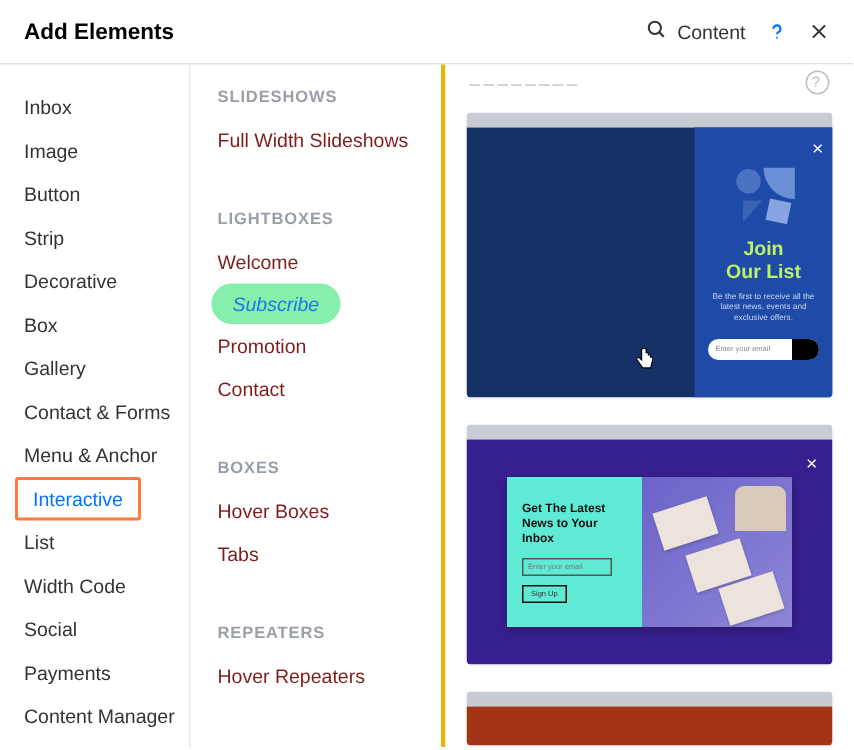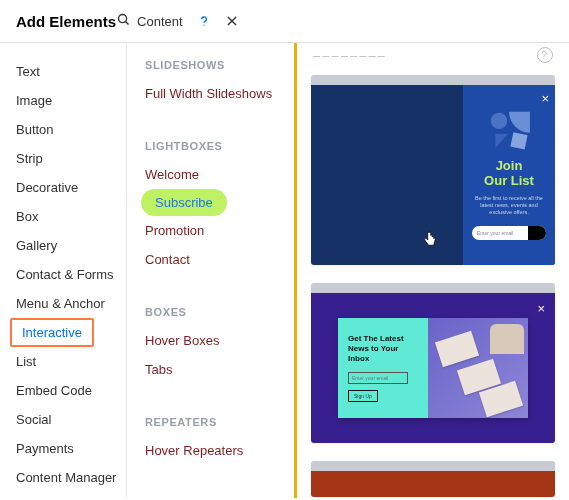--- a/index.html
+++ b/index.html
@@ -2,21 +2,21 @@
 <html><head>
 <meta charset="utf-8">
 <style>
 * { margin: 0; padding: 0; box-sizing: border-box; }
 body {
   width: 569px; height: 500px;
   font-family: -apple-system, HelveticaNeue, Arial, sans-serif;
   font-size: 13px; color: #333; overflow: hidden; background: #fff;
 }
 .header {
-  display: flex; align-items: center; justify-content: flex-start;
+  display: flex; align-items: center; justify-content: space-between;
   padding: 12px 16px; border-bottom: 1px solid #e0e0e0;
 }
 .header-title { font-weight: 700; font-size: 15px; color: #000; }
 .header-right { display: flex; align-items: center; gap: 14px; color: #333; }
 .search-group { display: flex; align-items: center; gap: 6px; cursor: pointer; }
 .icon-btn { cursor: pointer; display: flex; align-items: center; }
 .panel-body { display: flex; height: calc(100% - 45px); }
 .col1 {
   width: 127px; border-right: 1px solid #e8e8e8;
   padding: 14px 0 14px 16px; overflow: hidden;
@@ -35,22 +35,22 @@
 }
 .group-label {
   font-size: 11px; letter-spacing: 0.6px; color: #9a9ea8;
   font-weight: 600; margin: 10px 0 8px 4px;
 }
 .group-label:first-child { margin-top: 0; }
 .col2-item {
   padding: 7px 4px; color: #7f1d1d; cursor: pointer; font-size: 13px;
 }
 .col2-item.selected {
-  background: #bef264; color: #1f76e8; border-radius: 14px;
-  width: fit-content; padding: 6px 14px;
+  background: #86efac; color: #1f76e8; border-radius: 14px;
+  width: fit-content; padding: 6px 14px; font-style: italic;
 }
 .spacer { height: 22px; }
 .col3 {
   flex: 1; background: #fff; padding: 0 14px 10px; overflow: hidden;
 }
 .trunc { color: #bcbec4; font-size: 13px; letter-spacing: 2px; padding: 4px 2px 12px; display:flex; justify-content:space-between; align-items:center;}
 .info-circ{width:16px;height:16px;border:1px solid #bcbec4;border-radius:50%;display:flex;align-items:center;justify-content:center;font-size:10px;color:#bcbec4;}
 .preview {
   width: 100%; border-radius: 3px; overflow: hidden; margin-bottom: 18px;
   box-shadow: 0 1px 3px rgba(0,0,0,0.06); position: relative;
@@ -123,32 +123,32 @@
           <line x1="5" y1="5" x2="19" y2="19"></line>
           <line x1="19" y1="5" x2="5" y2="19"></line>
         </svg>
     </span>
   </div>
 </div>
 
 <div class="panel-body">
 
   <div class="col1">
-    <div class="col1-item">Text</div>
+    <div class="col1-item">Inbox</div>
     <div class="col1-item">Image</div>
     <div class="col1-item">Button</div>
     <div class="col1-item">Strip</div>
     <div class="col1-item">Decorative</div>
     <div class="col1-item">Box</div>
     <div class="col1-item">Gallery</div>
     <div class="col1-item">Contact &amp; Forms</div>
     <div class="col1-item">Menu &amp; Anchor</div>
     <div class="col1-item highlighted">Interactive</div>
     <div class="col1-item">List</div>
-    <div class="col1-item">Embed Code</div>
+    <div class="col1-item">Width Code</div>
     <div class="col1-item">Social</div>
     <div class="col1-item">Payments</div>
     <div class="col1-item">Content Manager</div>
   </div>
 
   <div class="col2">
     <div class="group-label">SLIDESHOWS</div>
     <div class="col2-item">Full Width Slideshows</div>
     <div class="spacer"></div>
     <div class="group-label">LIGHTBOXES</div>

